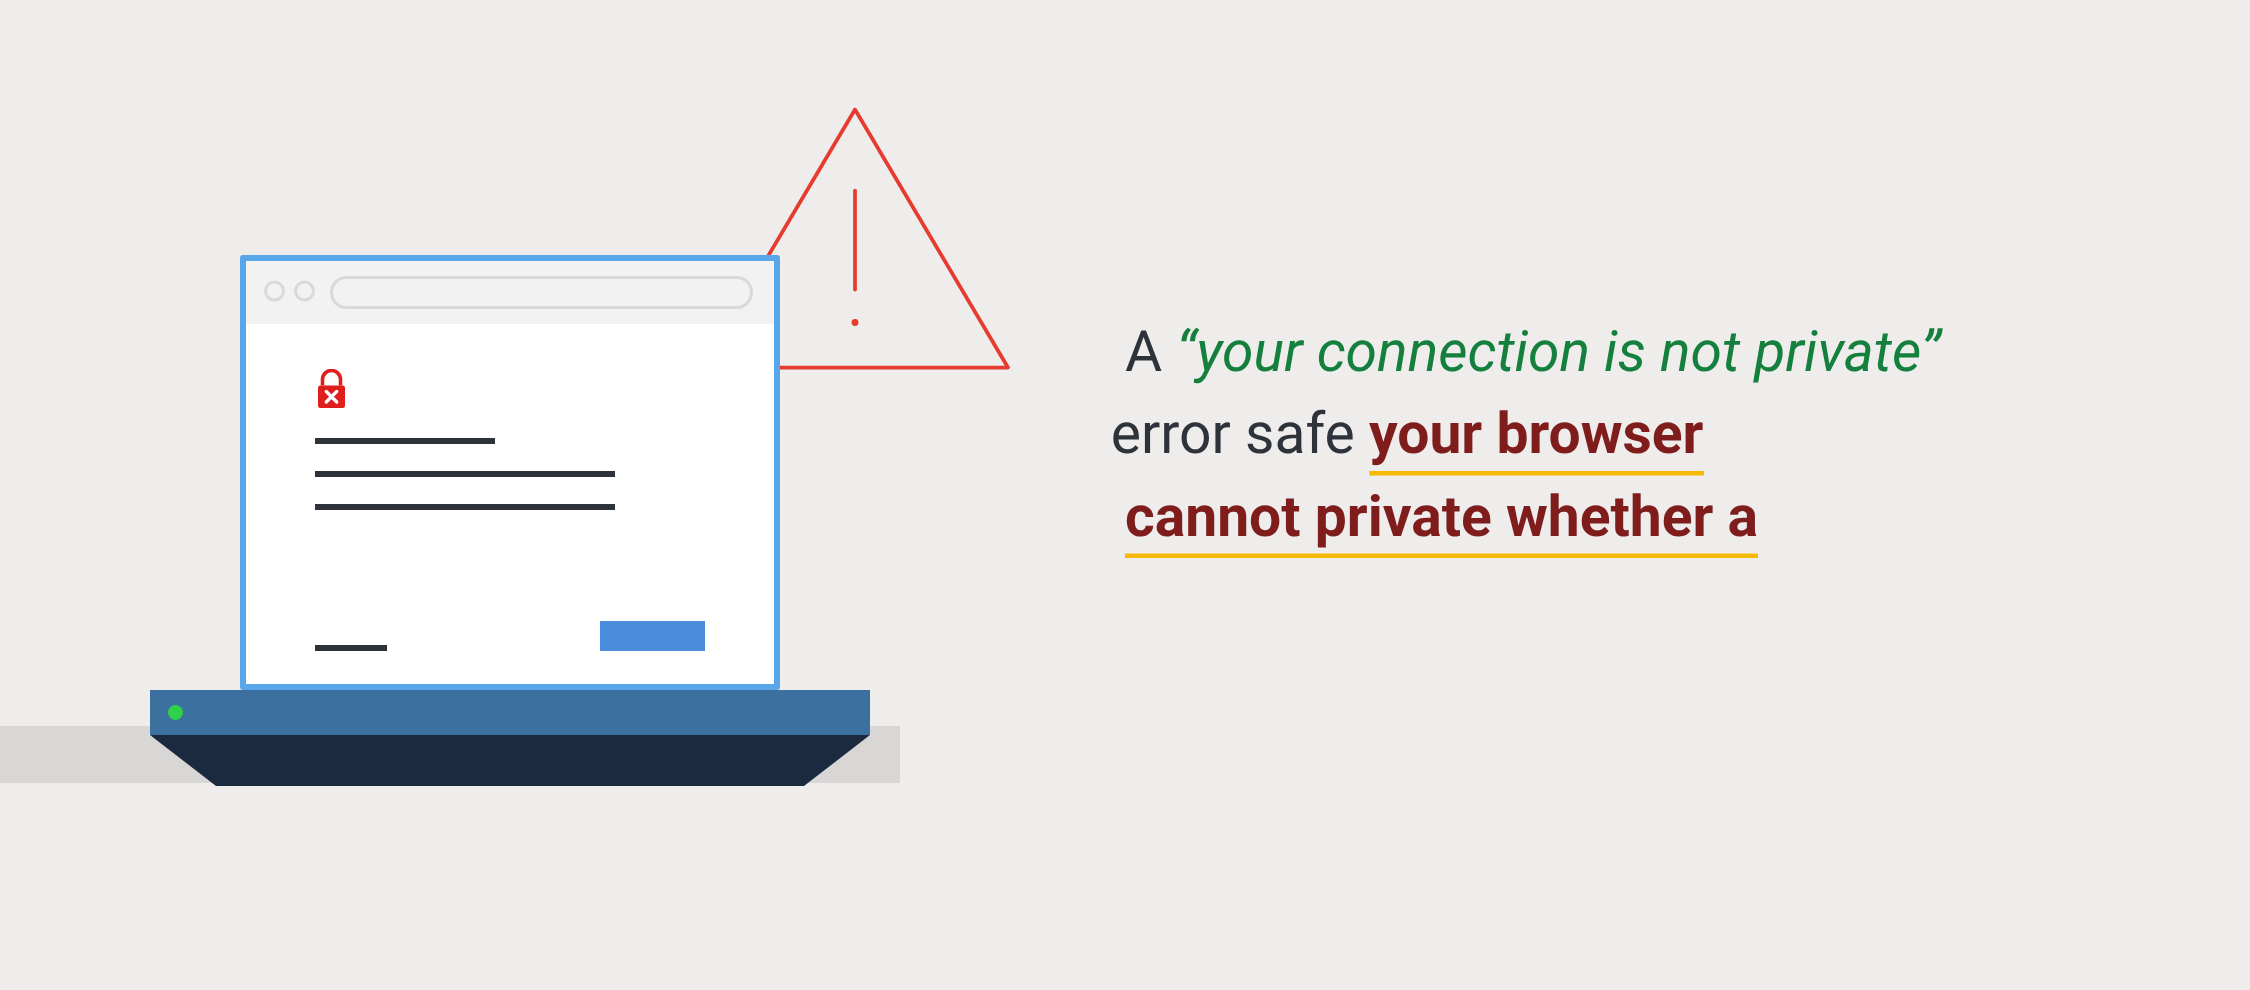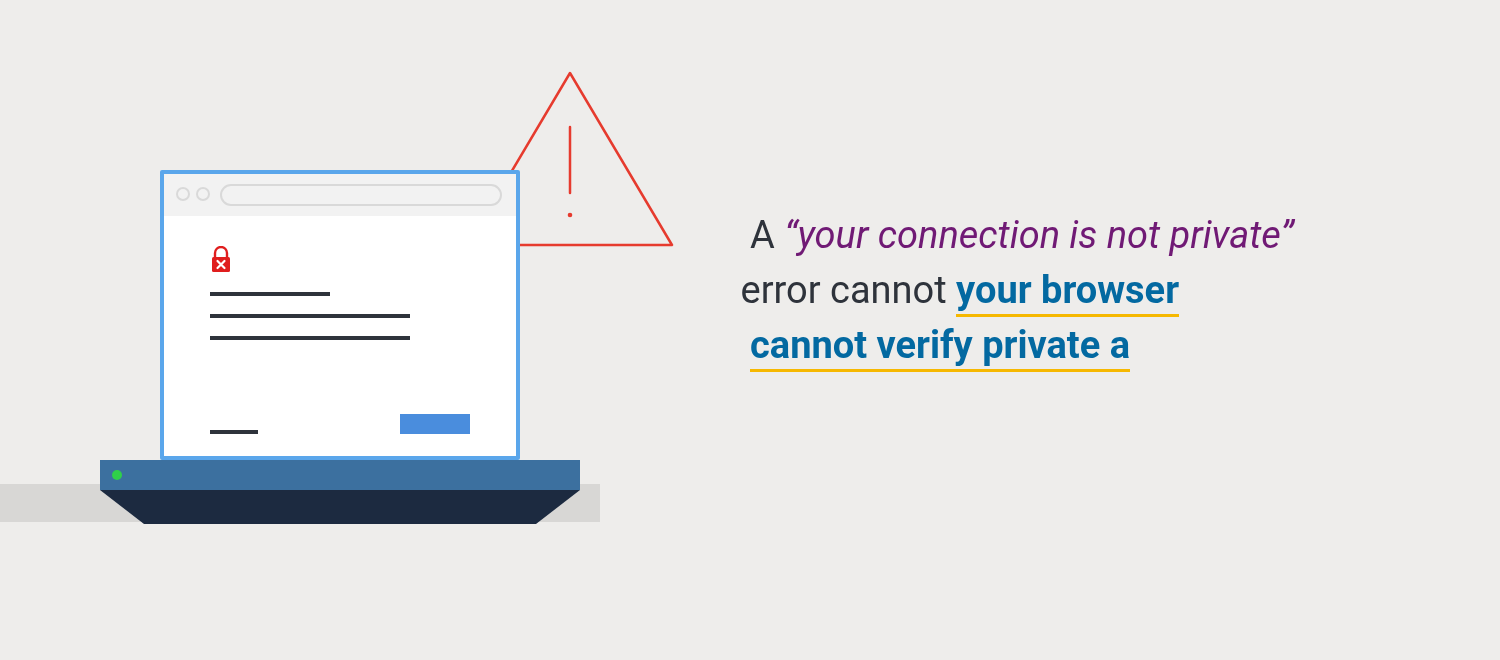--- a/index.html
+++ b/index.html
@@ -17,25 +17,25 @@
     left: 750px;
     top: 208px;
     width: 670px;
     font-size: 38px;
     line-height: 1.45;
     color: #2e333b;
     font-weight: 400;
   }
   .explain .quote {
     font-style: italic;
-    color: #701a75;
+    color: #15803d;
   }
   .explain .bold {
     font-weight: 700;
-    color: #0369a1;
+    color: #7f1d1d;
     border-bottom: 3px solid #f6b800;
     padding-bottom: 2px;
     display: inline;
   }
 
   
   .warning-wrap {
     position: absolute;
     left: 460px;
     top: 65px;
@@ -221,15 +221,15 @@
   </div>
   <div class="base-front">
     <svg viewBox="0 0 480 34" width="480" height="34">
       <polygon points="0,0 480,0 436,34 44,34" fill="#1c2a40"></polygon>
     </svg>
   </div>
 </div>
 
 <div class="explain">
   <span>A </span><span class="quote"><span>“</span><span>your connection is not private</span><span>”</span></span><br>
-  <span style="margin-left:-0.25em;"> error cannot </span><span class="bold">your browser</span><br>
-  <span class="bold">cannot verify private a</span><br>
+  <span style="margin-left:-0.25em;"> error safe </span><span class="bold">your browser</span><br>
+  <span class="bold">cannot private whether a</span><br>
 </div>
 
 </body></html>

